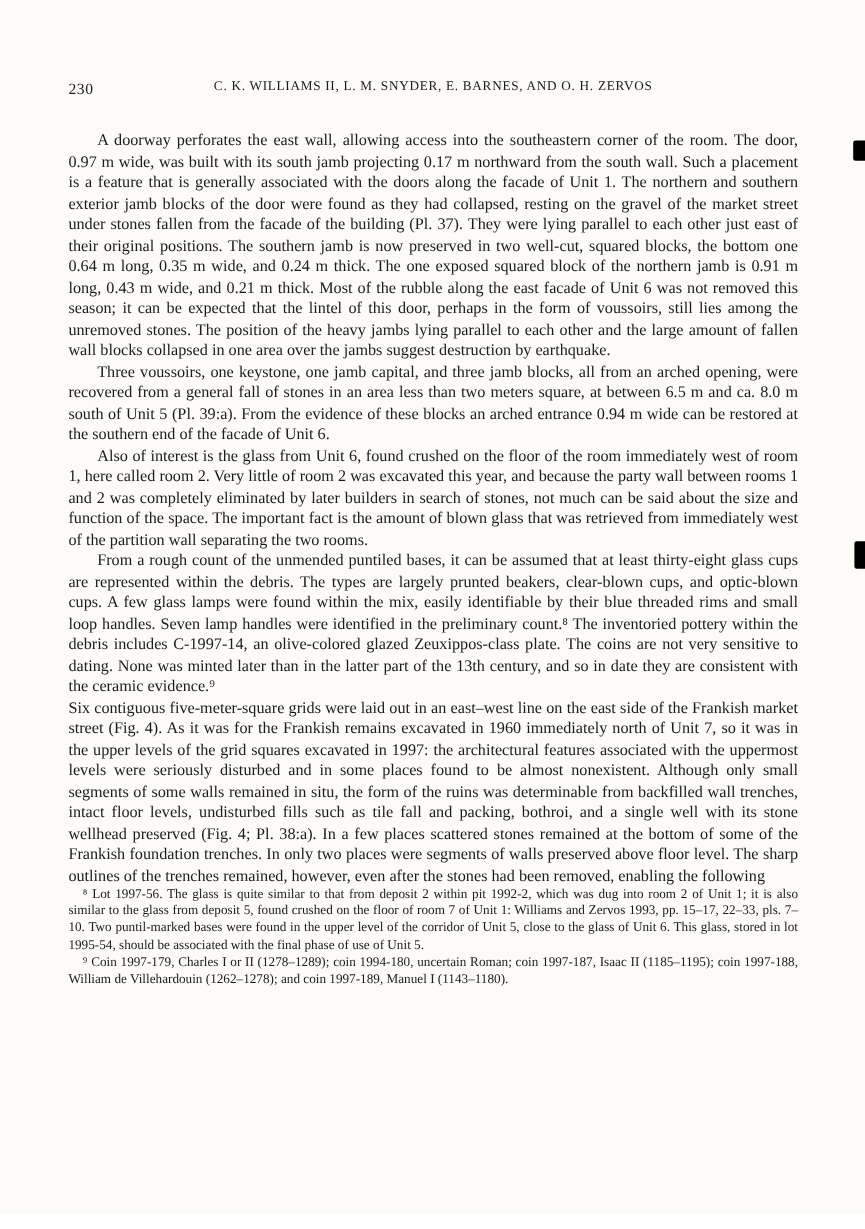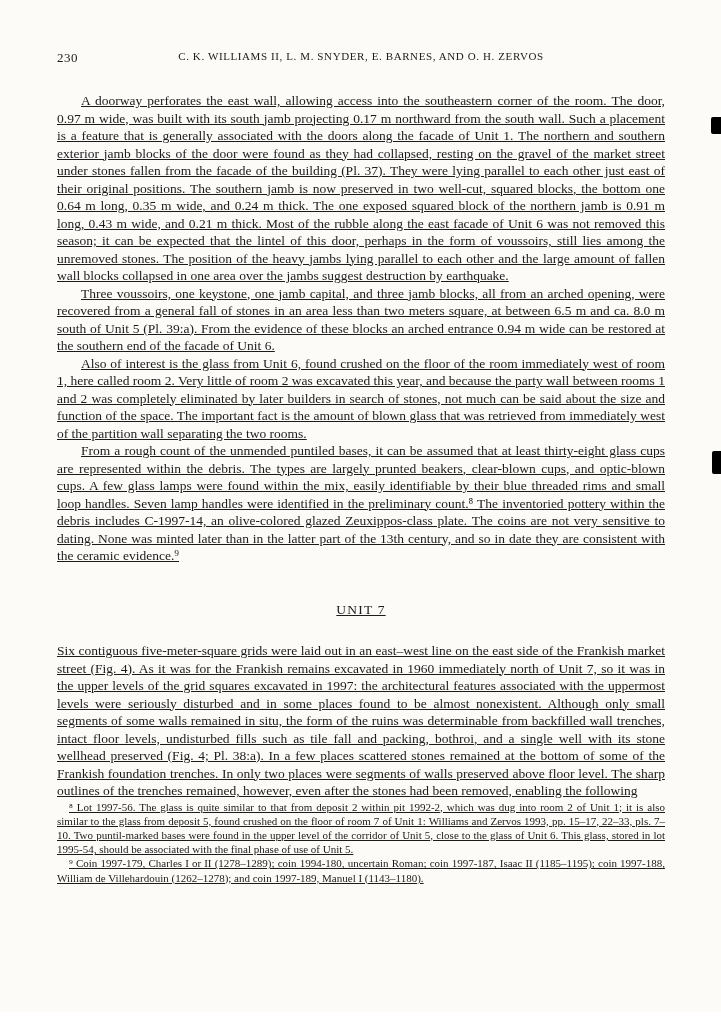--- a/index.html
+++ b/index.html
@@ -9,21 +9,21 @@
   }
   .page {
     position: relative;
     width: 721px;
     height: 1012px;
     background: #fcfbf8;
     color: #1b1b1b;
     font-family: "Liberation Serif", serif;
     overflow: hidden;
     box-sizing: border-box;
-    padding: 50px 56px 0 57px;
+    padding: 66px 56px 0 57px;
   }
   .page-header {
     position: relative;
     height: 18px;
     margin-bottom: 24px;
   }
   .page-number {
     position: absolute;
     left: 0;
     top: 0;
@@ -34,21 +34,20 @@
     display: block;
     text-align: center;
     font-size: 11px;
     letter-spacing: 0.6px;
     white-space: nowrap;
   }
   .body-text {
     font-size: 13.5px;
     line-height: 17.5px;
     text-align: justify;
-    text-decoration: underline;
   }
   .para {
     margin: 0;
   }
   .para.indent {
     text-indent: 24px;
   }
   .section-heading {
     font-size: 13.5px;
     font-weight: normal;
@@ -91,21 +90,20 @@
     <span class="page-number">230</span>
     <span class="running-head">C. K. WILLIAMS II, L. M. SNYDER, E. BARNES, AND O. H. ZERVOS</span>
   </header>
 
   <main class="body-text">
     <p class="para indent">A doorway perforates the east wall, allowing access into the southeastern corner of the room. The door, 0.97 m wide, was built with its south jamb projecting 0.17 m northward from the south wall. Such a placement is a feature that is generally associated with the doors along the facade of Unit 1. The northern and southern exterior jamb blocks of the door were found as they had collapsed, resting on the gravel of the market street under stones fallen from the facade of the building (Pl. 37). They were lying parallel to each other just east of their original positions. The southern jamb is now preserved in two well-cut, squared blocks, the bottom one 0.64 m long, 0.35 m wide, and 0.24 m thick. The one exposed squared block of the northern jamb is 0.91 m long, 0.43 m wide, and 0.21 m thick. Most of the rubble along the east facade of Unit 6 was not removed this season; it can be expected that the lintel of this door, perhaps in the form of voussoirs, still lies among the unremoved stones. The position of the heavy jambs lying parallel to each other and the large amount of fallen wall blocks collapsed in one area over the jambs suggest destruction by earthquake.</p>
     <p class="para indent">Three voussoirs, one keystone, one jamb capital, and three jamb blocks, all from an arched opening, were recovered from a general fall of stones in an area less than two meters square, at between 6.5 m and ca. 8.0 m south of Unit 5 (Pl. 39:a). From the evidence of these blocks an arched entrance 0.94 m wide can be restored at the southern end of the facade of Unit 6.</p>
     <p class="para indent">Also of interest is the glass from Unit 6, found crushed on the floor of the room immediately west of room 1, here called room 2. Very little of room 2 was excavated this year, and because the party wall between rooms 1 and 2 was completely eliminated by later builders in search of stones, not much can be said about the size and function of the space. The important fact is the amount of blown glass that was retrieved from immediately west of the partition wall separating the two rooms.</p>
     <p class="para indent">From a rough count of the unmended puntiled bases, it can be assumed that at least thirty-eight glass cups are represented within the debris. The types are largely prunted beakers, clear-blown cups, and optic-blown cups. A few glass lamps were found within the mix, easily identifiable by their blue threaded rims and small loop handles. Seven lamp handles were identified in the preliminary count.⁸ The inventoried pottery within the debris includes C-1997-14, an olive-colored glazed Zeuxippos-class plate. The coins are not very sensitive to dating. None was minted later than in the latter part of the 13th century, and so in date they are consistent with the ceramic evidence.⁹</p>
 
-    <h2 class="section-heading">UNIT 7</h2>
 
     <p class="para">Six contiguous five-meter-square grids were laid out in an east–west line on the east side of the Frankish market street (Fig. 4). As it was for the Frankish remains excavated in 1960 immediately north of Unit 7, so it was in the upper levels of the grid squares excavated in 1997: the architectural features associated with the uppermost levels were seriously disturbed and in some places found to be almost nonexistent. Although only small segments of some walls remained in situ, the form of the ruins was determinable from backfilled wall trenches, intact floor levels, undisturbed fills such as tile fall and packing, bothroi, and a single well with its stone wellhead preserved (Fig. 4; Pl. 38:a). In a few places scattered stones remained at the bottom of some of the Frankish foundation trenches. In only two places were segments of walls preserved above floor level. The sharp outlines of the trenches remained, however, even after the stones had been removed, enabling the following</p>
 
     <footer class="footnotes">
       <p class="footnote">⁸ Lot 1997-56. The glass is quite similar to that from deposit 2 within pit 1992-2, which was dug into room 2 of Unit 1; it is also similar to the glass from deposit 5, found crushed on the floor of room 7 of Unit 1: Williams and Zervos 1993, pp. 15–17, 22–33, pls. 7–10. Two puntil-marked bases were found in the upper level of the corridor of Unit 5, close to the glass of Unit 6. This glass, stored in lot 1995-54, should be associated with the final phase of use of Unit 5.</p>
       <p class="footnote">⁹ Coin 1997-179, Charles I or II (1278–1289); coin 1994-180, uncertain Roman; coin 1997-187, Isaac II (1185–1195); coin 1997-188, William de Villehardouin (1262–1278); and coin 1997-189, Manuel I (1143–1180).</p>
     </footer>
   </main>
 
   <div class="artifact a1"></div>

